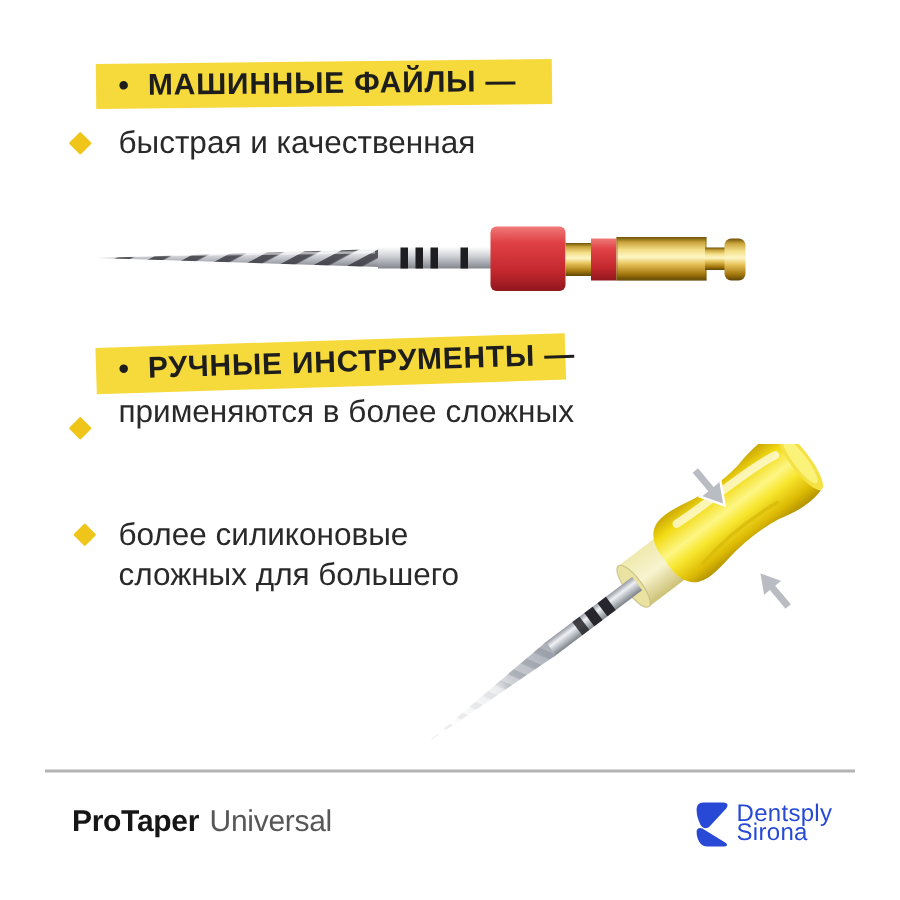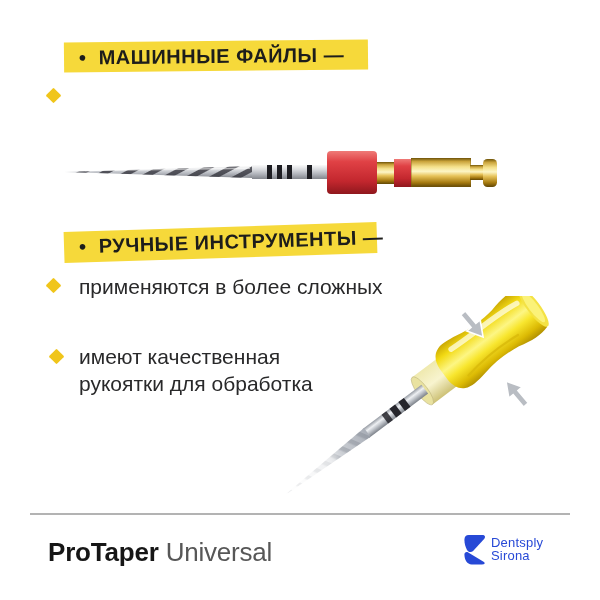--- a/index.html
+++ b/index.html
@@ -20,41 +20,42 @@
     position:absolute;width:11px;height:11px;background:#F0C51A;
     transform:rotate(45deg);border-radius:1px;
   }
   .d1{left:48px;top:90px;}
   .d2{left:48px;top:280px;}
   .d3{left:51px;top:351px;}
   
   .btext{position:absolute;font-size:21px;line-height:27px;color:#29292a;}
   .btext div{white-space:nowrap;}
   .b1{left:79px;top:82px;}
-  .b2{left:79px;top:273px;}
+  .b2{left:79px;top:261px;}
   .b3{left:79px;top:343px;}
   
   .rotary{position:absolute;left:40px;top:142px;width:470px;height:62px;}
   .handfile{position:absolute;left:265px;top:296px;width:300px;height:215px;}
   
   .divider{position:absolute;left:30px;top:513px;width:540px;height:2px;background:#b3b3b3;}
-  .product{position:absolute;left:48px;top:537px;font-size:26px;letter-spacing:-0.2px;}
+  .product{position:absolute;left:48px;top:537px;font-size:20px;letter-spacing:-0.2px;}
   .product .pb{font-weight:700;color:#161616;}
   .product .pr{font-weight:400;color:#575757;margin-left:7px;}
-  .brand{position:absolute;left:491px;top:536px;font-size:13px;line-height:13px;
+  .brand{position:absolute;left:491px;top:536px;font-size:16px;line-height:13px;
          color:#2749D6;letter-spacing:.2px;}
   .brandicon{position:absolute;left:462px;top:534px;width:25px;height:31px;}
 </style>
 </head>
 <body>
 
 <div class="hl h1box">•  МАШИННЫЕ ФАЙЛЫ —</div>
 
 <div class="diamond d1"></div>
 <div class="btext b1">
+  <div>быстрая и качественная</div>
 </div>
 
 <svg class="rotary" viewBox="0 0 470 62" xmlns="http://www.w3.org/2000/svg">
   <defs>
     <linearGradient id="steelV" x1="0" y1="0" x2="0" y2="1">
       <stop offset="0" stop-color="#fafafa"></stop>
         <stop offset=".35" stop-color="#d6d8dc"></stop>
       <stop offset=".65" stop-color="#b0b3ba"></stop>
         <stop offset="1" stop-color="#83868d"></stop>
     </linearGradient>
@@ -104,22 +105,22 @@
 
 <div class="hl h2box">•  РУЧНЫЕ ИНСТРУМЕНТЫ —</div>
 
 <div class="diamond d2"></div>
 <div class="btext b2">
   <div>применяются в более сложных</div>
 </div>
 
 <div class="diamond d3"></div>
 <div class="btext b3">
-  <div>имеют качественная</div>
-  <div>рукоятки для обработка</div>
+  <div>более силиконовые</div>
+  <div>сложных для большего</div>
 </div>
 
 <svg class="handfile" viewBox="0 0 300 215" xmlns="http://www.w3.org/2000/svg">
   <defs>
     <linearGradient id="hYel" x1="0" y1="0" x2="1" y2="0">
       <stop offset="0" stop-color="#caa703"></stop>
         <stop offset=".2" stop-color="#f2da14"></stop>
       <stop offset=".45" stop-color="#fdf684"></stop>
         <stop offset=".62" stop-color="#f8e62e"></stop>
       <stop offset=".85" stop-color="#dcba04"></stop>

